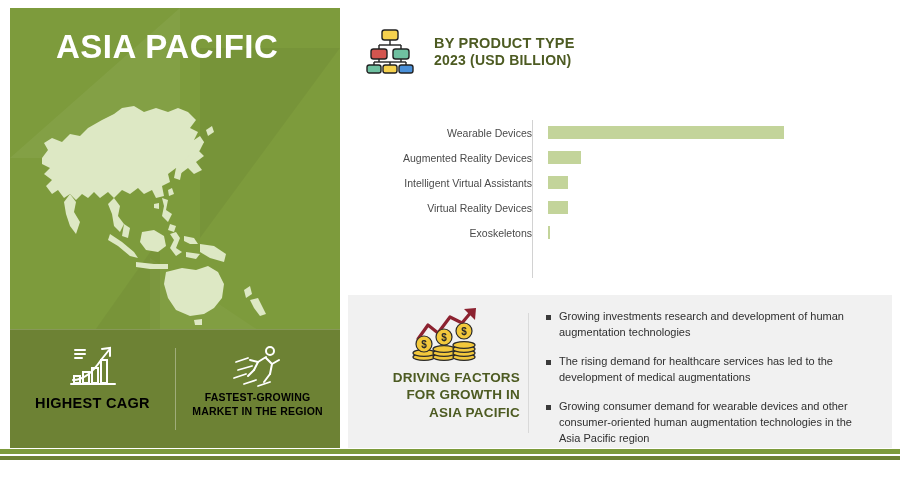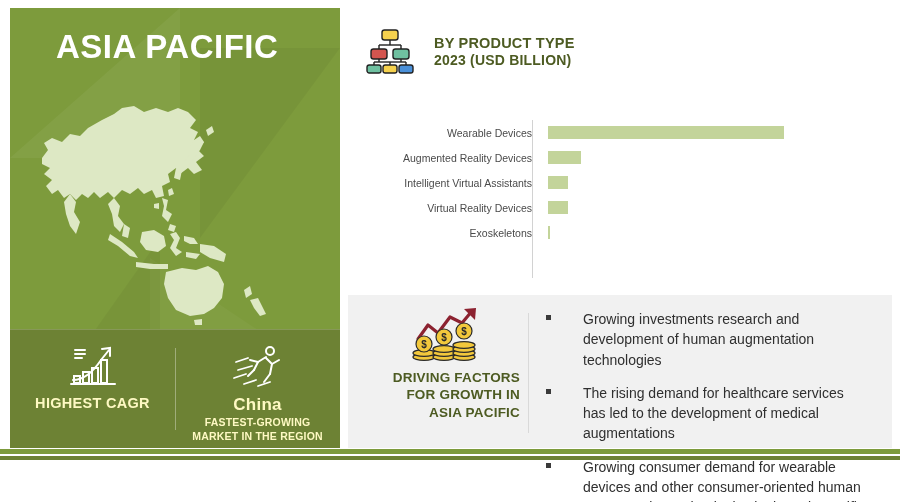--- a/index.html
+++ b/index.html
@@ -25,21 +25,21 @@
   }
 
   .map-wrap{position:absolute;left:8px;top:78px;width:316px;height:240px;}
   .map-wrap svg{display:block;width:100%;height:100%;}
 
   
   .stat-band{
     position:absolute;left:0;bottom:0;width:100%;height:118px;
     background:#6d8234;border-top:1px solid rgba(255,255,255,0.18);
   }
-  .stat-cell{position:absolute;top:0;height:100%;text-align:center;color:#fef9c3;}
+  .stat-cell{position:absolute;top:0;height:100%;text-align:center;color:#000000;}
   .stat-left{left:0;width:165px;}
   .stat-right{left:165px;width:165px;}
   .stat-divider{
     position:absolute;left:165px;top:18px;width:1px;height:82px;
     background:rgba(255,255,255,0.35);
   }
   .stat-icon{height:52px;display:flex;align-items:flex-end;justify-content:center;padding-top:8px;}
   .stat-title{font-size:14.5px;font-weight:bold;letter-spacing:0.3px;margin-top:5px;}
   .stat-title.big{font-size:17px;font-weight:bold;}
   .stat-sub{font-size:11px;font-weight:bold;margin-top:2px;letter-spacing:0.2px;}
@@ -80,21 +80,21 @@
   .df-title{
     margin-top:4px;color:#4d5b22;font-size:13.5px;font-weight:bold;
     line-height:1.28;letter-spacing:0.2px;text-align:right;padding-left:12px;
   }
   .df-divider{position:absolute;left:180px;top:18px;width:1px;height:120px;background:#d9d9d9;}
   .bullets{position:absolute;left:198px;top:14px;width:322px;}
   .bullet{display:flex;margin-bottom:13px;}
   .bullet-dot{
     width:5px;height:5px;background:#3a3a3a;margin-top:6px;margin-right:8px;flex:none;
   }
-  .bullet-text{font-size:14px;color:#2f2f2f;line-height:1.45;margin-left:24px;}
+  .bullet-text{font-size:11px;color:#2f2f2f;line-height:1.45;}
 
   
   .strip1{position:absolute;left:0;top:449px;width:900px;height:5px;background:#7d9b3c;}
   .strip2{position:absolute;left:0;top:456px;width:900px;height:4px;background:#6d8234;}
 </style>
 </head>
 <body>
 
 <div class="canvas">
 
@@ -198,21 +198,20 @@
             </g>
             <g stroke="#ffffff" stroke-width="1.8" stroke-linecap="round">
               <line x1="6" y1="20" x2="18" y2="16"></line>
               <line x1="8" y1="28" x2="22" y2="24"></line>
               <line x1="4" y1="36" x2="16" y2="32"></line>
               <line x1="14" y1="42" x2="26" y2="38"></line>
               <line x1="28" y1="44" x2="40" y2="40"></line>
             </g>
           </svg>
         </div>
-        <div class="stat-title big">China</div>
         <div class="stat-sub2">FASTEST-GROWING</div>
         <div class="stat-sub2">MARKET IN THE REGION</div>
       </div>
     </div>
   </div>
 
   <div class="right-top">
 
     <div class="chart-head">
       <div class="hier-icon">

